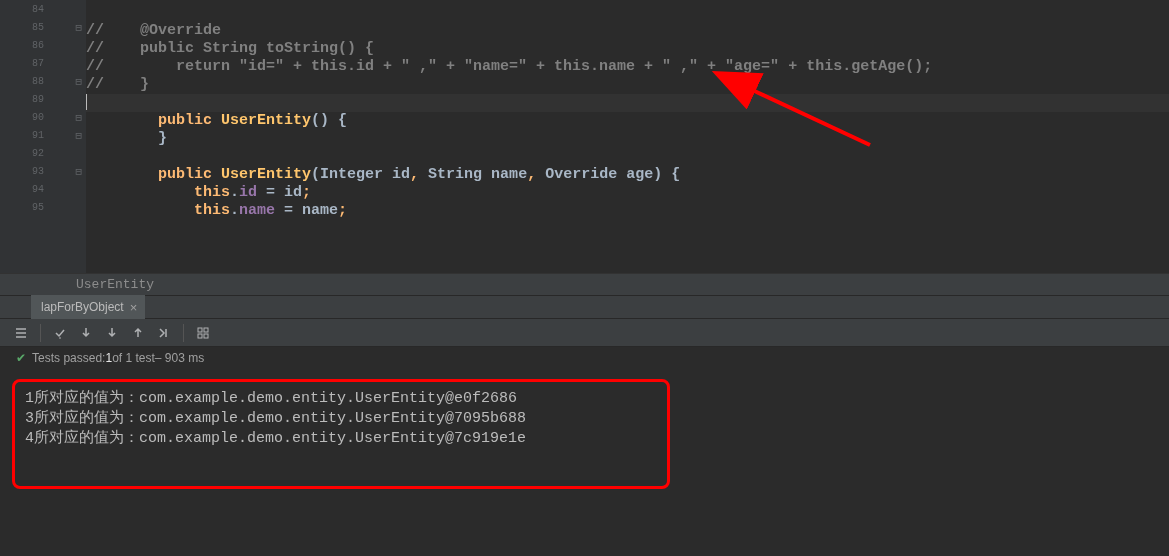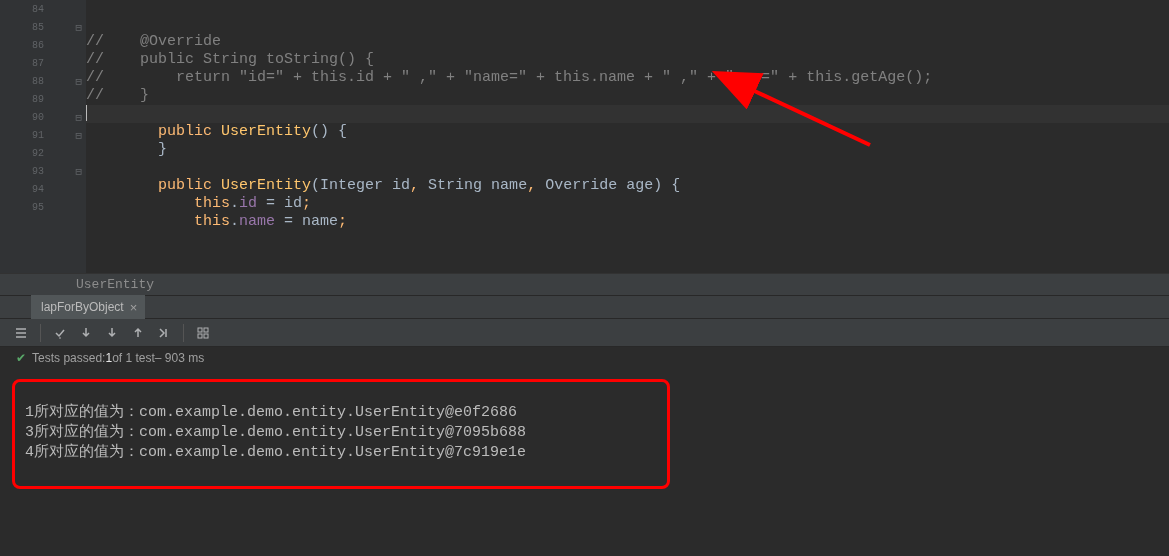--- a/index.html
+++ b/index.html
@@ -2,41 +2,41 @@
 <html><head>
 <meta charset="utf-8">
 <style>
   * { margin:0; padding:0; box-sizing:border-box; }
   html,body { width:1169px; height:556px; background:#2b2b2b; font-family:Consolas,"Courier New",monospace; font-size:15px; color:#a9b7c6; overflow:hidden; }
   .editor { display:flex; height:273px; background:#2b2b2b; }
   .gutter { width:86px; background:#313335; padding-top:0; }
   .gutter-row { height:18px; display:flex; align-items:center; position:relative; }
   .ln { color:#606366; font-size:10px; width:52px; text-align:right; padding-right:8px; }
   .fold { position:absolute; right:4px; color:#606366; font-size:11px; }
-  .code { flex:1; padding-top:15px; overflow:hidden; }
+  .code { flex:1; padding-top:4px; overflow:hidden;font-weight:bold; }
   .code-row { height:18px; white-space:pre; position:relative; }
   .c-comment { color:#808080; }
   .c-kw { color:#fdba74; }
   .c-field { color:#9876aa; }
   .c-paren { color:#a9b7c6; }
   .c-method { color:#ffc66d; }
   .caret { display:inline-block; width:1px; height:16px; background:#bbbbbb; vertical-align:middle; }
   .breadcrumb { height:22px; background:#3c3f41; color:#8c8c8c; font-size:13px; padding-left:76px; line-height:22px; border-top:1px solid #323232; }
   .tab-bar { height:24px; background:#3c3f41; display:flex; align-items:center; border-top:1px solid #282828; border-bottom:1px solid #282828; }
   .tab { padding:0 8px 0 10px; height:24px; display:flex; align-items:center; color:#bbbbbb; font-family:"Segoe UI",Arial,sans-serif; font-size:12px; background:#515658; gap:6px;margin-left:31px; }
   .tab .close { color:#a0a0a0; font-size:13px; }
   .toolbar { height:28px; background:#3c3f41; display:flex; align-items:center; gap:4px; padding-left:10px; border-bottom:1px solid #282828; }
   .tool-btn { width:22px; height:22px; display:flex; align-items:center; justify-content:center; color:#afb1b3; }
   .tool-sep { width:1px; height:18px; background:#555; margin:0 4px; }
   .status { height:22px; padding-left:16px; display:flex; align-items:center; background:#2b2b2b; color:#8c8c8c; font-family:"Segoe UI",Arial,sans-serif; font-size:12px; }
   .status .check { color:#59a869; margin-right:6px; }
   .status .passed { color:#a0a0a0; }
   .status .count { color:#e6e6e6; }
   .console { background:#2b2b2b; padding:10px 12px; height:186px; }
-  .console-box { border:3px solid #ff0000; border-radius:8px; padding:20px 10px 10px 10px; height:110px; width:658px;font-family:Liberation Mono, monospace; }
+  .console-box { border:3px solid #ff0000; border-radius:8px; padding:6px 10px 10px 10px; height:110px; width:658px;font-family:Liberation Mono, monospace; }
   .console-line { height:20px; white-space:pre; font-size:15px; color:#bbbbbb; }
   .arrow-layer { position:absolute; left:0; top:0; pointer-events:none; }
   .left-strip { position:absolute; left:0; top:0; width:12px; height:273px; background:#3c3f41; border-right:1px solid #313335; }
   .left-mark { position:absolute; left:2px; width:8px; height:8px; background:#4a688a; }
 </style>
 </head>
 <body>
 
 <div class="left-strip">
   <div class="left-mark" style="top:56px"></div>

